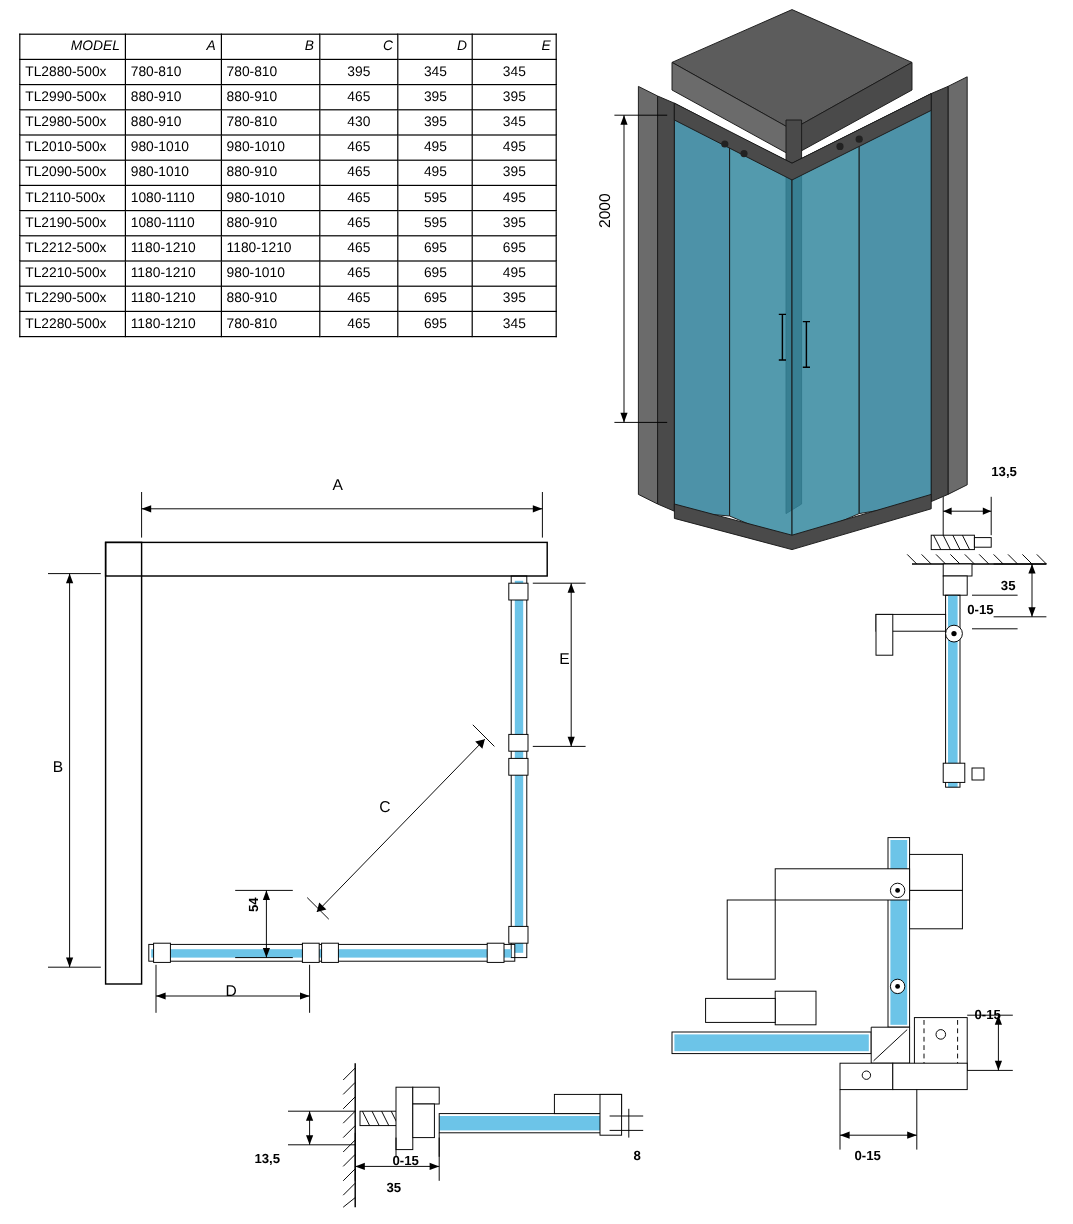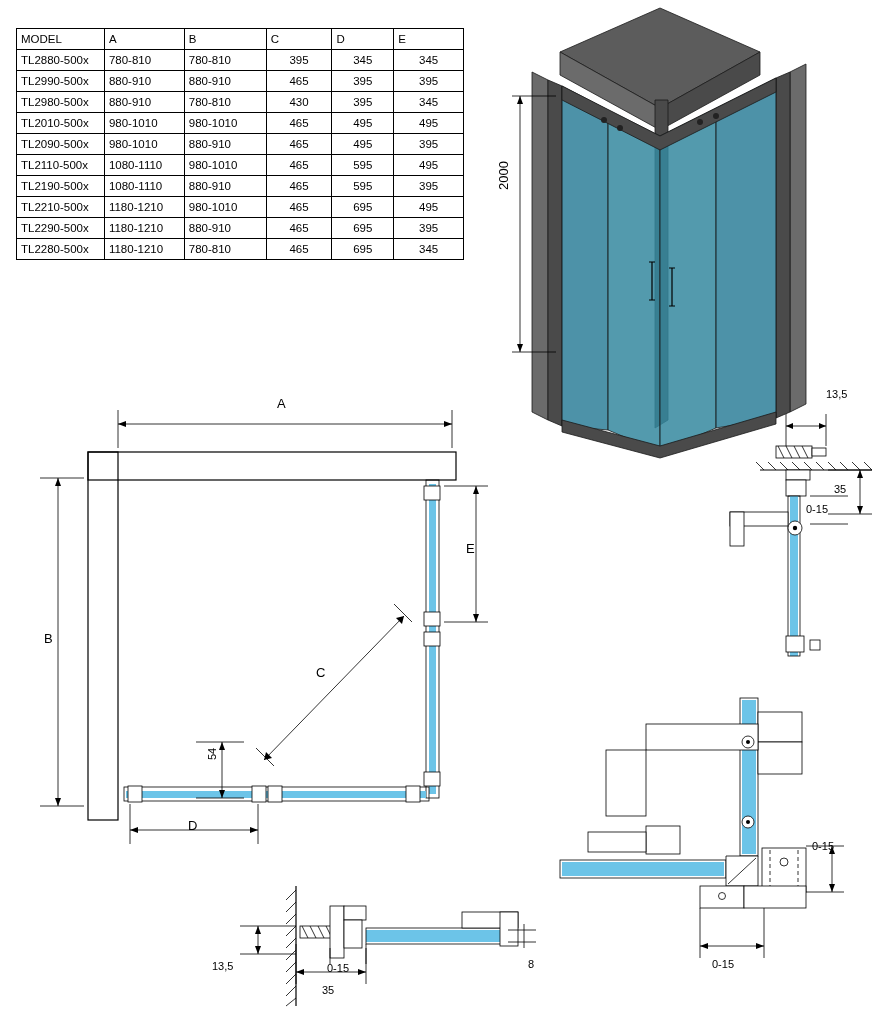--- a/index.html
+++ b/index.html
@@ -16,32 +16,32 @@
     border-collapse:collapse;
     font-size:11.5px;
   }
   #spec-table th,#spec-table td{
     border:1px solid #000;
     height:20px;
     padding:0 4px;
     font-weight:normal;
     white-space:nowrap;
   }
-  #spec-table th{text-align:left;}
+  #spec-table th{text-align:right;font-style:italic;}
   #spec-table td.num{text-align:center;}
   #spec-table col.c0{width:88px}
   #spec-table col.c1{width:80px}
   #spec-table col.c2{width:82px}
   #spec-table col.c3{width:66px}
   #spec-table col.c4{width:62px}
   #spec-table col.c5{width:70px}
 
   
   .lbl{position:absolute;font-size:13px;}
-  .lbl-s{position:absolute;font-size:11px;}
+  .lbl-s{position:absolute;font-size:11px;font-weight:bold;}
   svg{position:absolute;left:0;top:0;overflow:visible;}
   .ln{stroke:#000;fill:none;}
   .thin{stroke-width:0.8}
   .med{stroke-width:1.2}
   .glass{fill:#6cc4e8;}
   .metal{fill:#ffffff;stroke:#000;stroke-width:0.8}
   .persp-dark{fill:#4a4a4a;stroke:#1a1a1a;stroke-width:0.8}
   .persp-dark2{fill:#6b6b6b;stroke:#1a1a1a;stroke-width:0.8}
   .persp-glass{fill:#2e7f99;fill-opacity:0.85;stroke:#1a1a1a;stroke-width:0.8}
   .persp-glass2{fill:#35889f;fill-opacity:0.85;stroke:#1a1a1a;stroke-width:0.8}
@@ -120,20 +120,28 @@
       </tr>
       <tr>
         <td>TL2190-500x</td>
         <td>1080-1110</td>
         <td>880-910</td>
         <td class="num">465</td>
         <td class="num">595</td>
         <td class="num">395</td>
       </tr>
       <tr>
+        <td>TL2212-500x</td>
+        <td>1180-1210</td>
+        <td>1180-1210</td>
+        <td class="num">465</td>
+        <td class="num">695</td>
+        <td class="num">695</td>
+      </tr>
+      <tr>
         <td>TL2210-500x</td>
         <td>1180-1210</td>
         <td>980-1010</td>
         <td class="num">465</td>
         <td class="num">695</td>
         <td class="num">495</td>
       </tr>
       <tr>
         <td>TL2290-500x</td>
         <td>1180-1210</td>

